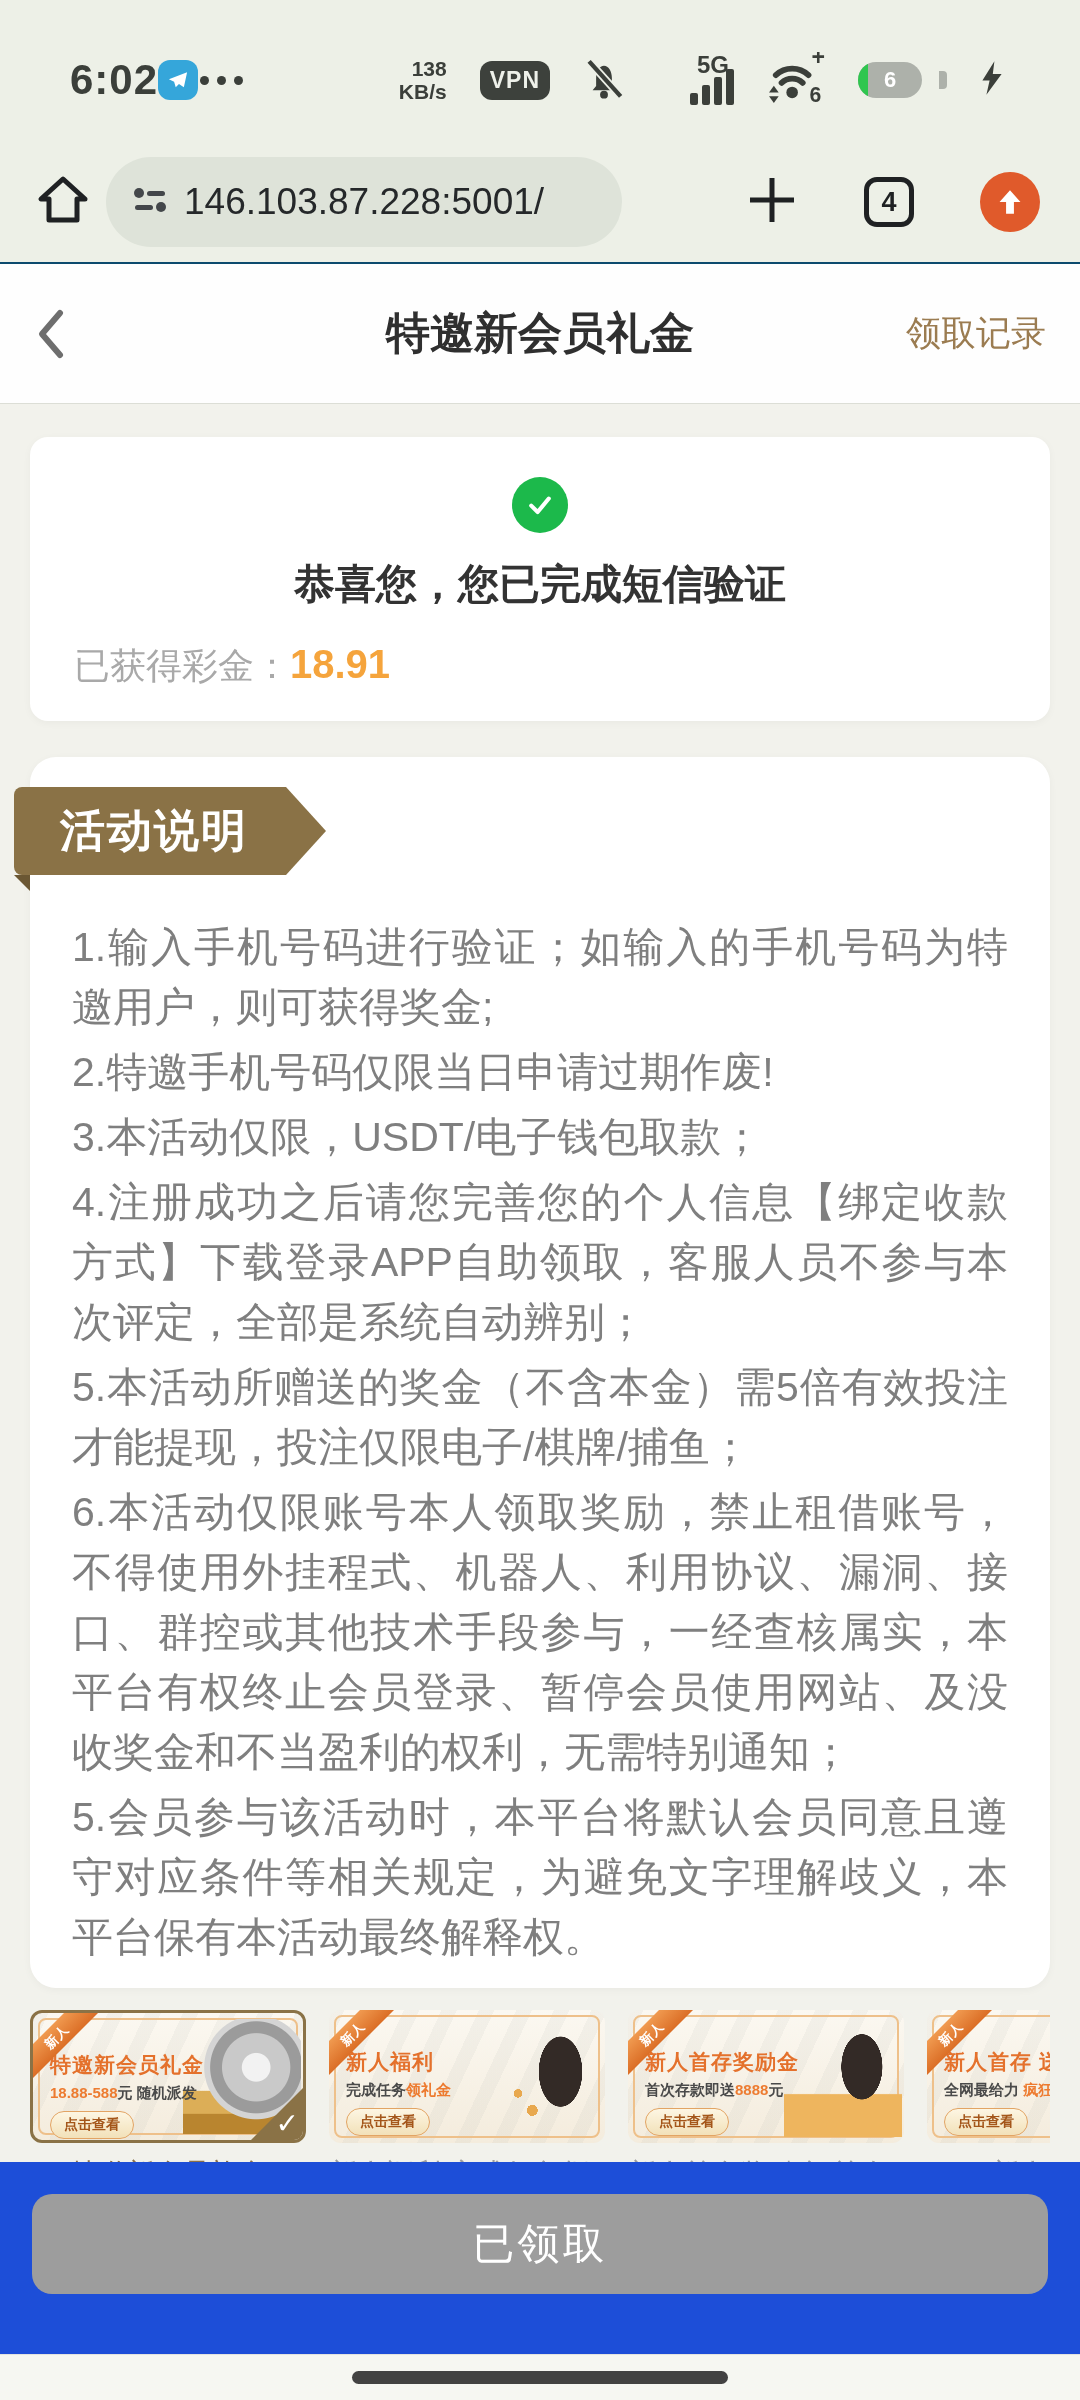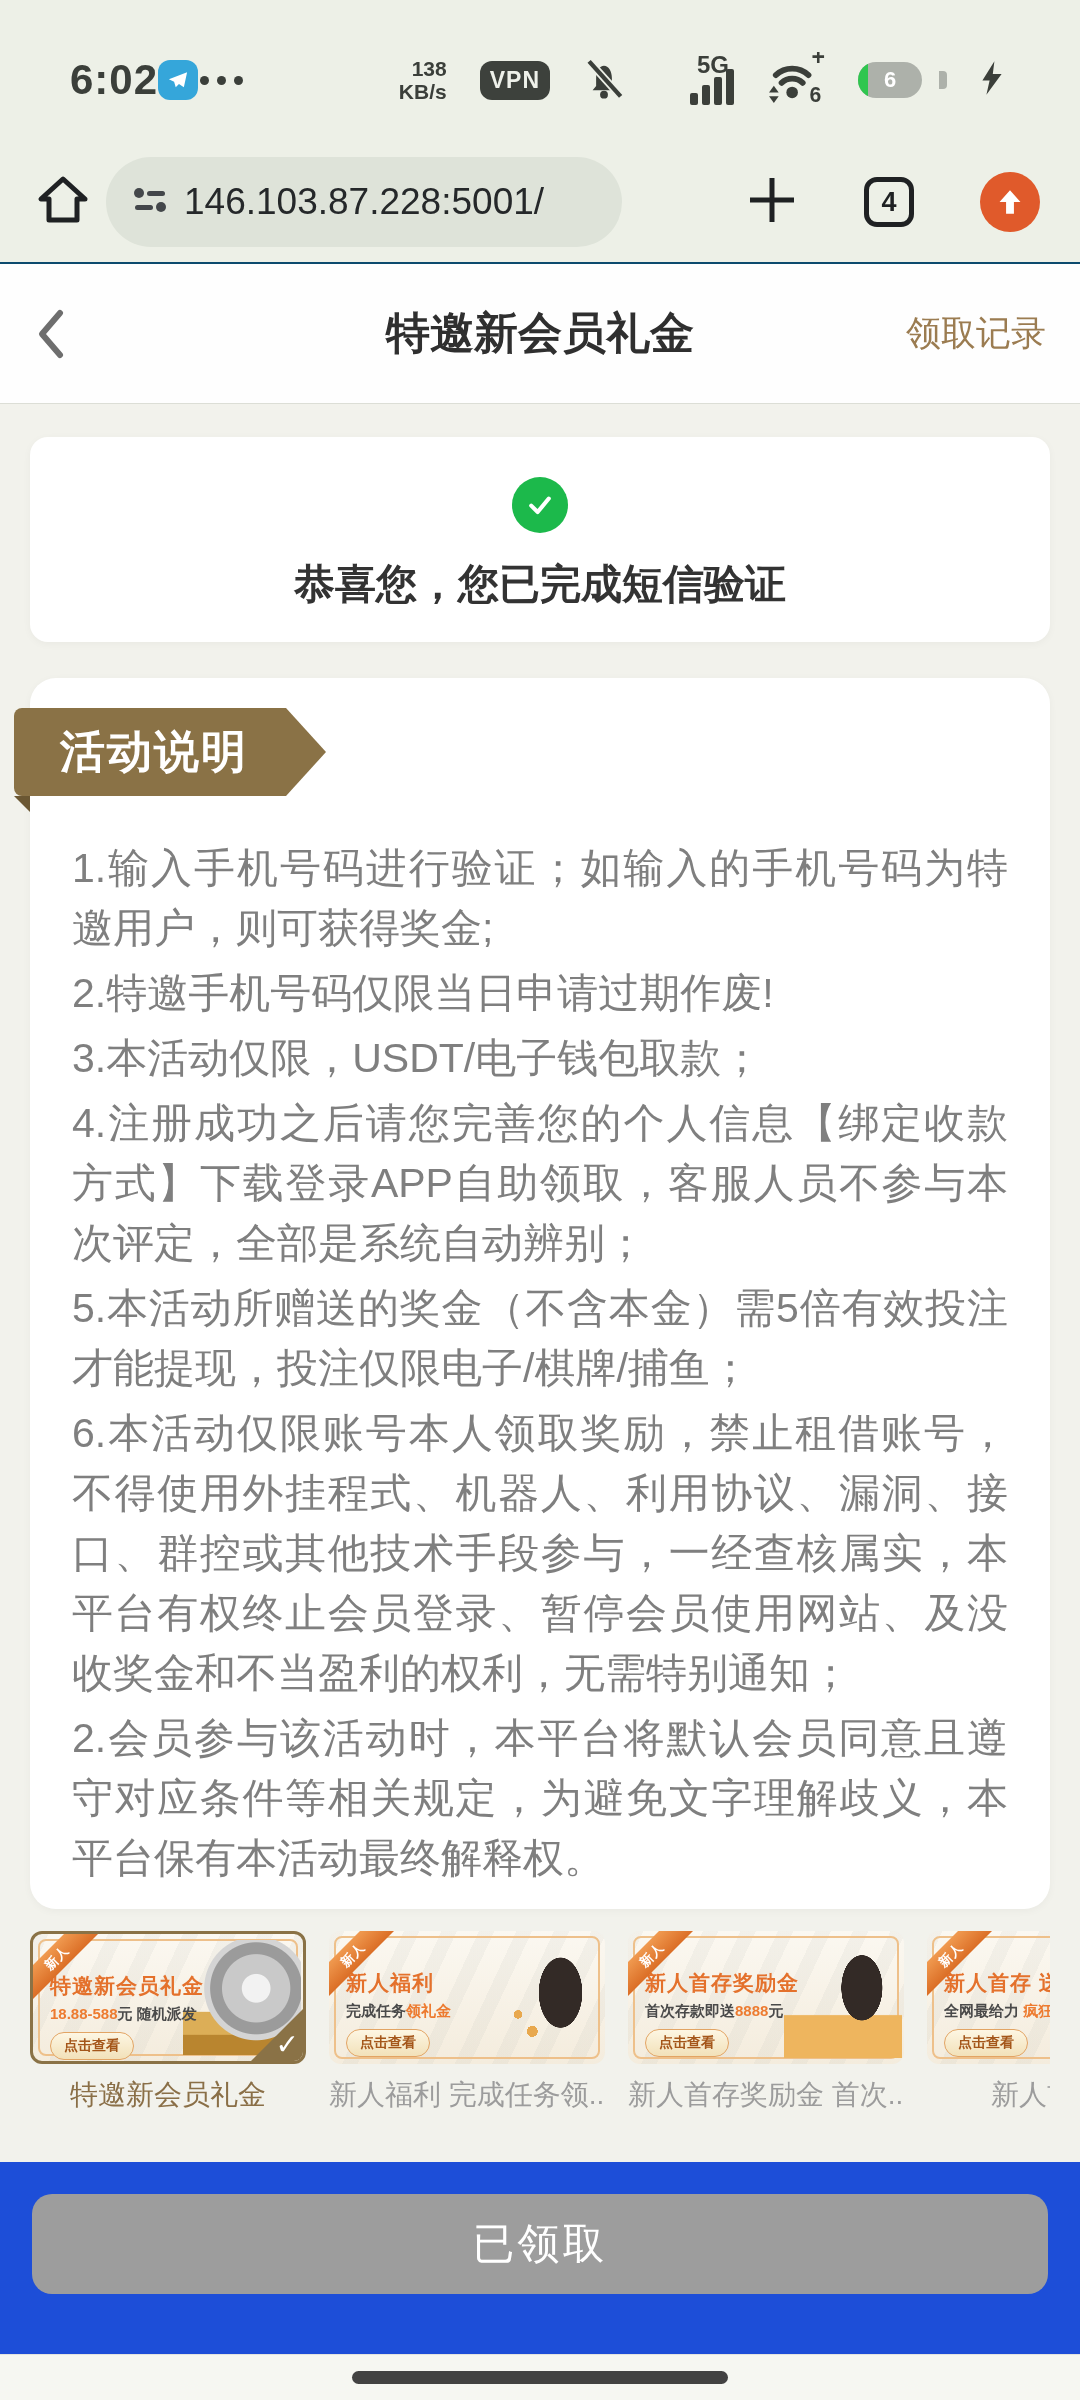--- a/index.html
+++ b/index.html
@@ -215,33 +215,37 @@
 
   <div class="card verify-card">
     <div class="verify-row">
       <span class="check-circle">
         <svg width="34" height="34" viewBox="0 0 58 58">
             <polyline points="14,30 25,41 44,18" fill="none" stroke="#fff" stroke-width="7" stroke-linecap="round" stroke-linejoin="round"></polyline>
           </svg>
       </span>
       <span class="verify-msg">恭喜您，您已完成短信验证</span>
     </div>
+    <div class="bonus-row">
+      <span class="bonus-label">已获得彩金：</span>
+      <span class="bonus-value">18.91</span>
+    </div>
   </div>
 
   <div class="card rules-card">
     <div class="ribbon">活动说明</div>
     <div class="ribbon-fold"></div>
     <div class="rules">
       <p>1.输入手机号码进行验证；如输入的手机号码为特邀用户，则可获得奖金;</p>
       <p>2.特邀手机号码仅限当日申请过期作废!</p>
       <p>3.本活动仅限，USDT/电子钱包取款；</p>
       <p>4.注册成功之后请您完善您的个人信息【绑定收款方式】下载登录APP自助领取，客服人员不参与本次评定，全部是系统自动辨别；</p>
       <p>5.本活动所赠送的奖金（不含本金）需5倍有效投注才能提现，投注仅限电子/棋牌/捕鱼；</p>
       <p>6.本活动仅限账号本人领取奖励，禁止租借账号，不得使用外挂程式、机器人、利用协议、漏洞、接口、群控或其他技术手段参与，一经查核属实，本平台有权终止会员登录、暂停会员使用网站、及没收奖金和不当盈利的权利，无需特别通知；</p>
-      <p>2.会员参与该活动时，本平台将默认会员同意且遵守对应条件等相关规定，为避免文字理解歧义，本平台保有本活动最终解释权。</p>
+      <p>5.会员参与该活动时，本平台将默认会员同意且遵守对应条件等相关规定，为避免文字理解歧义，本平台保有本活动最终解释权。</p>
     </div>
   </div>
 
   <div class="banners">
     <div class="banner-row">
 
       <div class="banner-item sel">
         <div class="banner-card selected">
           <span class="corner-ribbon">新人</span>
           <span class="banner-frame"></span>

